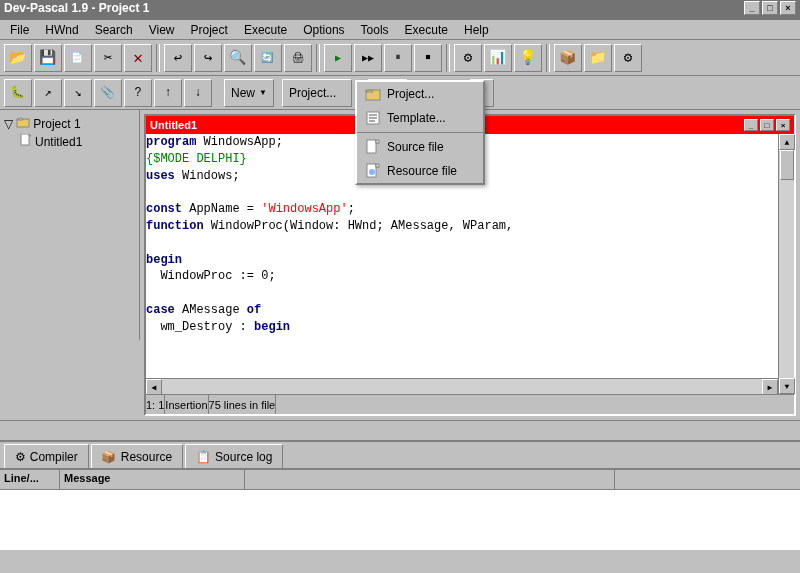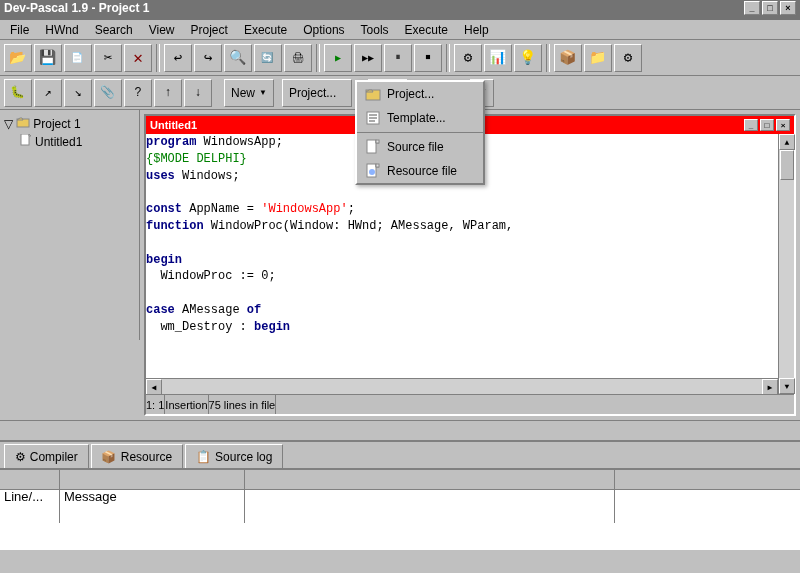--- a/index.html
+++ b/index.html
@@ -355,24 +355,24 @@
     }
     .bottom-panel-header {
       display: grid;
       grid-template-columns: 60px 1fr 2fr 1fr;
       background: #c0c0c0;
       border-bottom: 1px solid #808080;
       height: 20px;
     }
     .bottom-panel-col {
       font-family: Arial, sans-serif;
-      font-size: 13px;
-      padding: 19px 4px;
+      font-size: 11px;
+      padding: 2px 4px;
       border-right: 1px solid #808080;
-      font-weight: normal;
+      font-weight: bold;
     }
     .bottom-panel-content {
       height: calc(80px - 20px);
       background: white;
     }
     
     .middle-section {
       display: flex;
       flex: 1;
       height: 310px;

